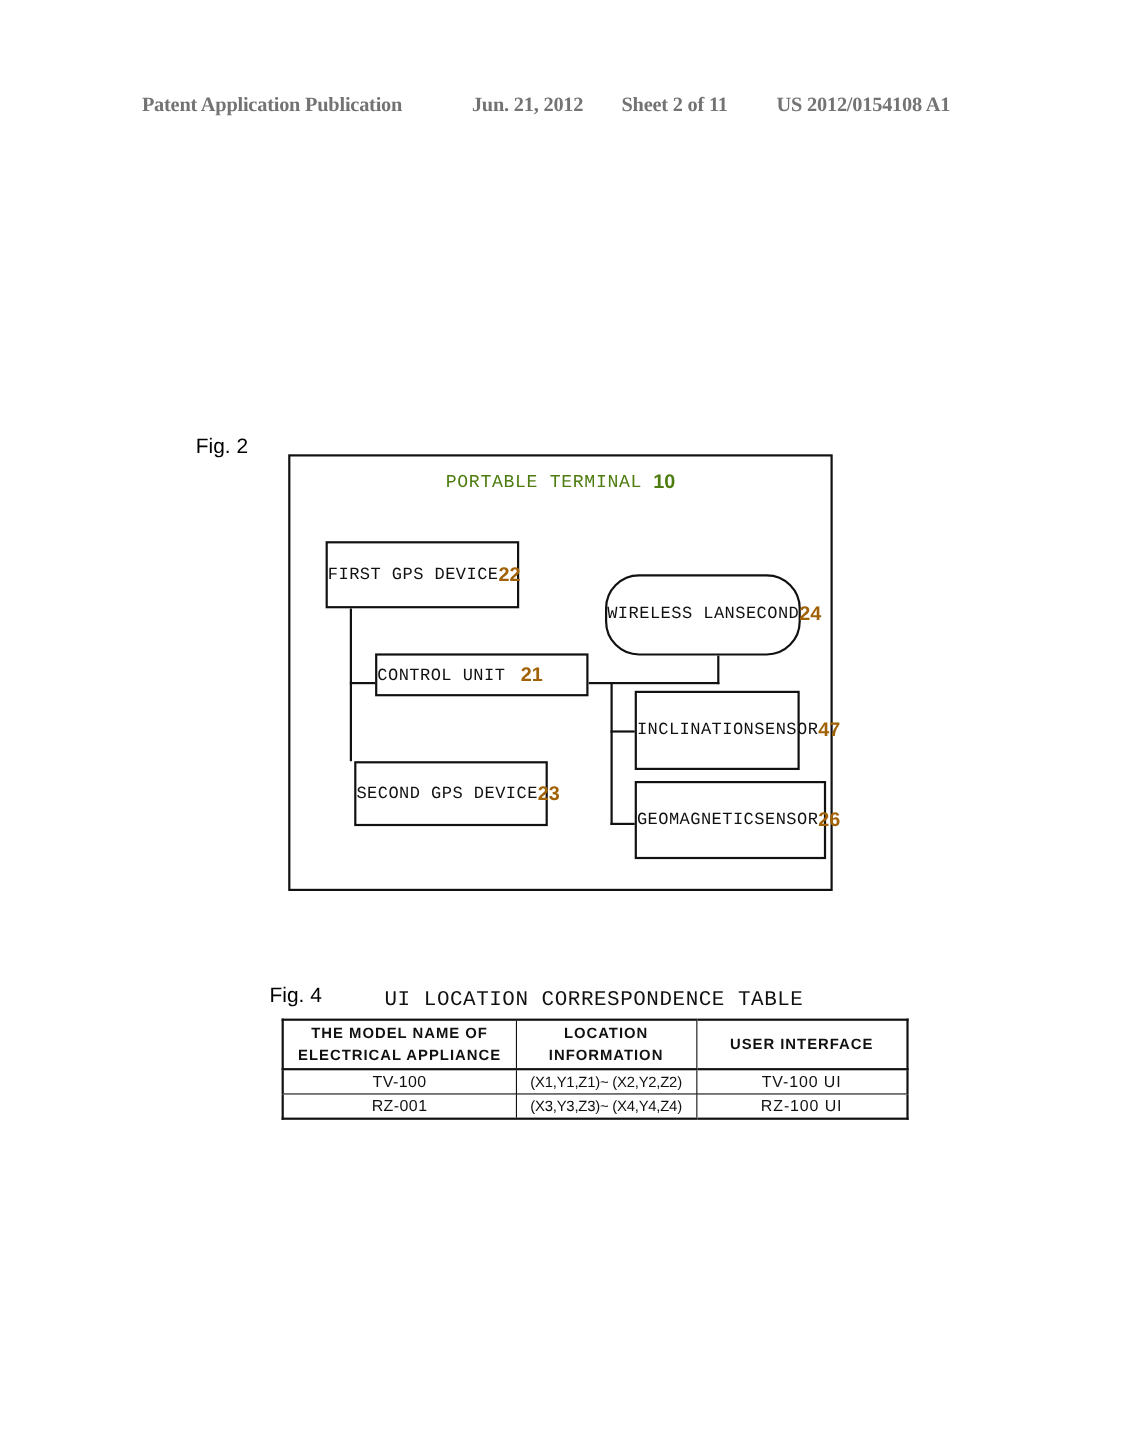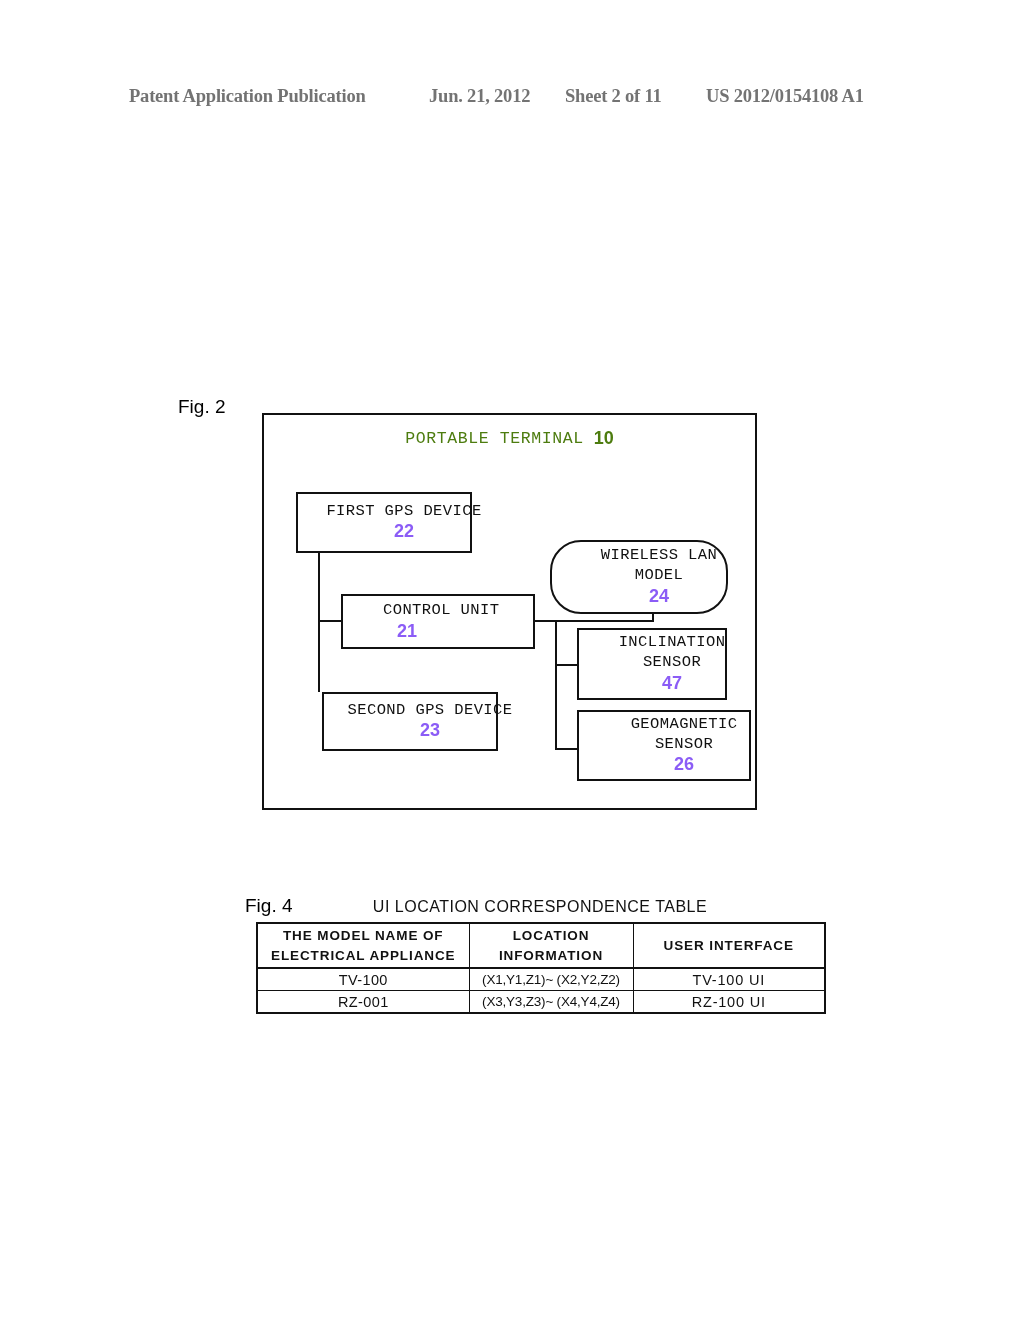--- a/index.html
+++ b/index.html
@@ -91,55 +91,53 @@
     margin-left: 10px;
     vertical-align: -1px;
   }
 
   .blk {
     position: absolute;
     box-sizing: border-box;
     border: 2px solid #111111;
     background: #ffffff;
     display: flex;
-    flex-direction: column;
+    flex-direction: row;
     align-items: center;
-    justify-content: center;
     z-index: 3;
-    padding-left: 40px;
   }
   .blk .ln {
     font-family: "Liberation Mono", monospace;
     font-size: 15.5px;
     letter-spacing: 0.4px;
     line-height: 1.28;
     color: #111111;
     white-space: nowrap;
   }
   .blk .refnum {
     font-family: "Liberation Sans", sans-serif;
     font-weight: bold;
     font-size: 18px;
     letter-spacing: 0;
     line-height: 1.22;
-    color: #8b5cf6;
+    color: #a16207;
   }
   .blk.inline-num .ln {
     display: inline-block;
   }
   .blk.inline-num .refnum {
     display: inline-block;
     margin-left: 14px;
     vertical-align: -1px;
   }
 
   
   #blk-gps1  { left:  34px; top:  79px; width: 176px; height:  61px; }
-  #blk-wlan  { left: 288px; top: 127px; width: 178px; height:  74px; border-radius: 31px; }
-  #blk-ctrl  { left:  79px; top: 181px; width: 194px; height:  55px; }
+  #blk-wlan  { left: 288px; top: 109px; width: 178px; height:  74px; border-radius: 31px; }
+  #blk-ctrl  { left:  79px; top: 181px; width: 194px; height:  39px; }
   #blk-incl  { left: 315px; top: 215px; width: 150px; height:  72px; }
   #blk-gps2  { left:  34px; top: 279px; width: 176px; height:  59px; margin-left: 26px; }
   #blk-geo   { left: 315px; top: 297px; width: 174px; height:  71px; }
 
   
   .wire {
     position: absolute;
     background: #111111;
     z-index: 1;
   }
@@ -163,22 +161,22 @@
   #wire-geo-h    { left: 293px; top: 335px; width:  24px; }
 
   
   #fig4 {
     position: absolute;
     left: 256px;
     top: 898px;
     width: 568px;
   }
   #table-caption {
-    font-family: Liberation Sans, sans-serif;
-    font-size: 16px;
+    font-family: Liberation Mono, monospace;
+    font-size: 19px;
     letter-spacing: 0.5px;
     color: #111111;
     text-align: center;
     white-space: nowrap;
     margin-bottom: 6px;
   }
   table#ui-table {
     border-collapse: collapse;
     width: 568px;
     table-layout: fixed;
@@ -257,21 +255,21 @@
     <div class="wire h" id="wire-incl-h"></div>
     <div class="wire h" id="wire-geo-h"></div>
 
     <div class="blk" id="blk-gps1">
       <span class="ln">FIRST GPS DEVICE</span>
       <span class="refnum">22</span>
     </div>
 
     <div class="blk" id="blk-wlan">
       <span class="ln">WIRELESS LAN</span>
-      <span class="ln">MODEL</span>
+      <span class="ln">SECOND</span>
       <span class="refnum">24</span>
     </div>
 
     <div class="blk inline-num" id="blk-ctrl">
       <div>
         <span class="ln">CONTROL UNIT</span><span class="refnum">21</span>
       </div>
     </div>
 
     <div class="blk" id="blk-incl">

